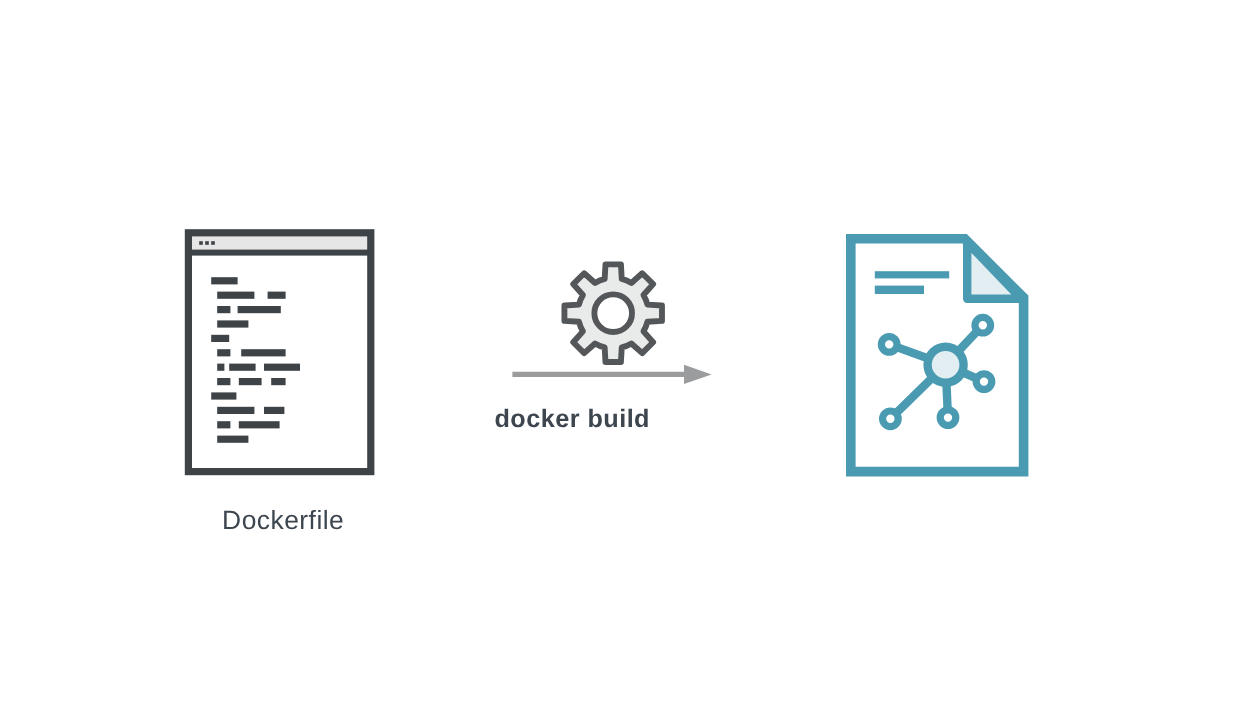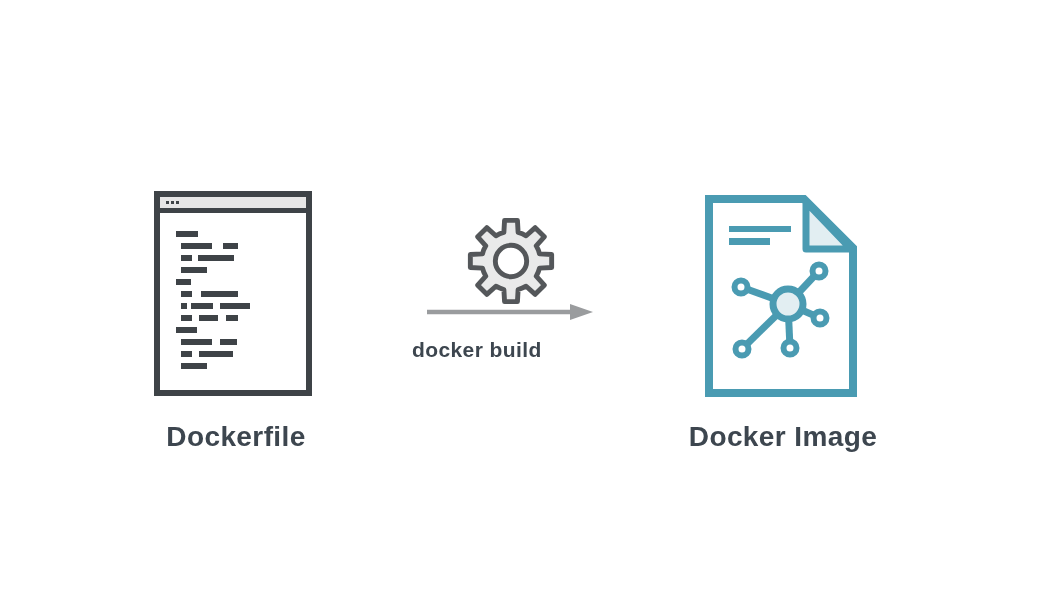--- a/index.html
+++ b/index.html
@@ -10,22 +10,22 @@
   
   .window{left:154px;top:191px;width:158px;height:205px;background:#3e4347;
           padding:6px;box-sizing:border-box;display:flex;flex-direction:column;}
   .titlebar{height:11px;background:#e6e6e6;margin-bottom:5px;display:flex;align-items:center;}
   .dots{width:3px;height:3px;background:#3e4347;margin-left:6px;
         box-shadow:5px 0 0 #3e4347,10px 0 0 #3e4347;}
   .win-content{flex:1;background:#ffffff;position:relative;}
   .code-bar{position:absolute;background:#3e4347;}
 
   
-  .label{width:200px;text-align:center;color:#3d464f;font-weight:bold;
-         font-size:28px;letter-spacing:0.4px;}
+  .label{width:200px;text-align:center;color:#3d464f;font-weight:normal;
+         font-size:22px;letter-spacing:0.4px;}
   .cmd{width:200px;color:#3d464f;font-weight:bold;
        font-size:21px;letter-spacing:0.4px;}
 
   .lbl-left{left:136px;top:421px;}
   .lbl-right{left:683px;top:421px;}
   .lbl-mid{left:412px;top:338px;}
 
   .gear{left:462px;top:212px;}
   .arrow{left:426px;top:303px;}
   .doc{left:700px;top:194px;}
@@ -97,15 +97,14 @@
       <line x1="88" y1="110" x2="42" y2="155"></line>
       <circle cx="88" cy="110" r="15" fill="#e2eef2"></circle>
       <circle cx="119" cy="77" r="6.5" fill="#ffffff" stroke-width="6"></circle>
       <circle cx="41" cy="93" r="6.5" fill="#ffffff" stroke-width="6"></circle>
       <circle cx="120" cy="124" r="6.5" fill="#ffffff" stroke-width="6"></circle>
       <circle cx="90" cy="154" r="6.5" fill="#ffffff" stroke-width="6"></circle>
       <circle cx="42" cy="155" r="6.5" fill="#ffffff" stroke-width="6"></circle>
     </g>
   </svg>
 
-  <div class="abs label lbl-right">Docker Image</div>
 
 </div>
 
 </body></html>

